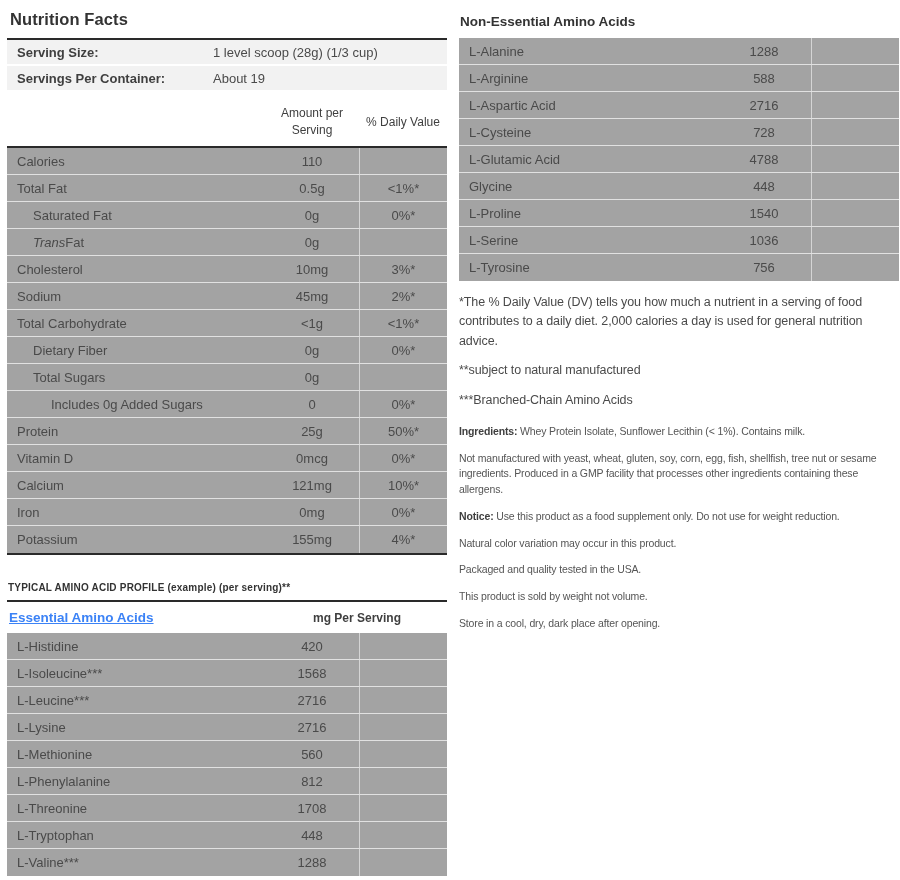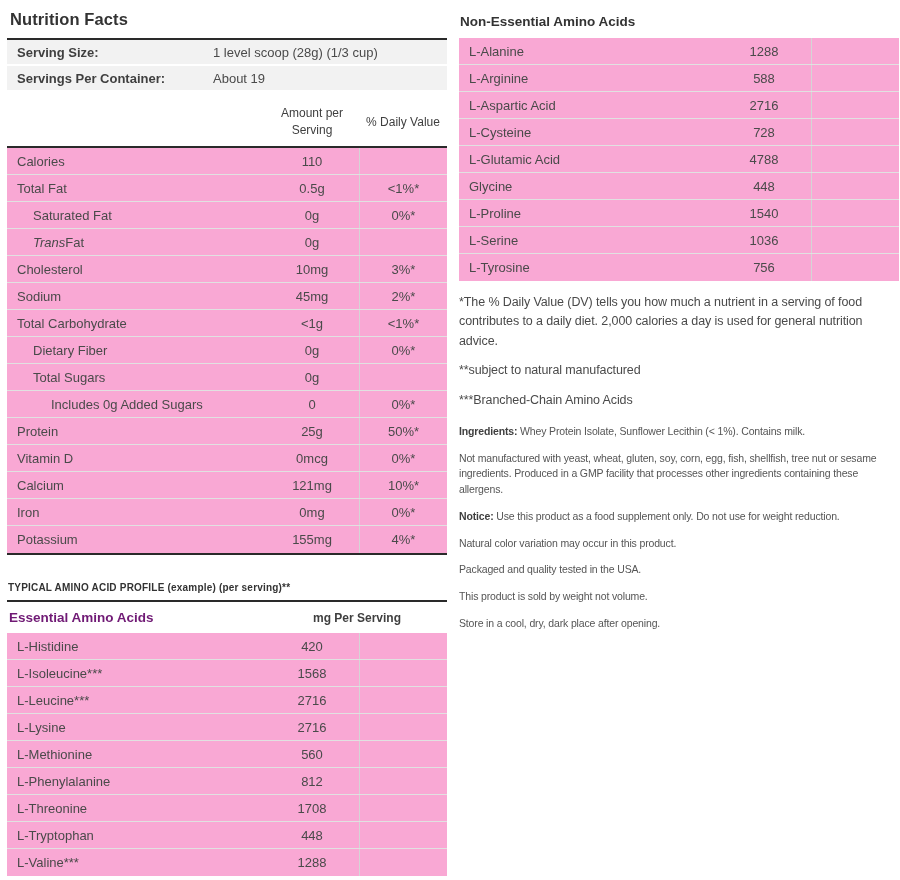--- a/index.html
+++ b/index.html
@@ -22,35 +22,35 @@
   .kv-value { color:#4a4a4a; }
 
   .col-headers { display:grid; grid-template-columns:240px 112px 88px;
                  align-items:center; height:54px; padding-top:6px;
                  font-size:12px; font-weight:normal; color:#3f3f3f; }
   .amount-header { text-align:center; padding-left:18px; }
   .amount-header span { display:inline-block; width:82px; line-height:1.45; }
   .dv-header { text-align:center; }
 
   .t-row { display:grid; grid-template-columns:240px 112px 88px;
-           height:27px; align-items:stretch; background:#f9a8d4;
+           height:27px; align-items:stretch; background:#a3a3a3;
            border-bottom:1px solid #e1e1e1; font-size:13px; }
   .t-row:last-child { border-bottom:none; }
   .cell-label { display:flex; align-items:center; padding-left:10px; }
   .cell-label em { font-style:italic; }
   .cell-label.ind-1 { padding-left:26px; }
   .cell-label.ind-2 { padding-left:44px; }
   .cell-amount { display:flex; align-items:center; justify-content:center; padding-left:18px; }
   .cell-dv { display:flex; align-items:center; justify-content:center; border-left:1px solid #d5d5d5; }
 
   .amino-title { margin:27px 0 7px 1px; font-size:10px; font-weight:bold; color:#333; letter-spacing:.2px; }
 
   .amino-header-row { display:grid; grid-template-columns:240px 200px; align-items:center;
                       height:31px; background:#ffffff; }
-  .amino-header-label { font-size:13.5px; font-weight:bold; color:#701a75; padding-left:2px; }
+  .amino-header-label { font-size:13.5px; font-weight:bold; color:#3b82f6; padding-left:2px;text-decoration:underline; }
   .amino-unit-header { font-size:12px; font-weight:bold; color:#3f3f3f; text-align:center; padding-left:20px; }
 
   
   .r-header { font-size:13.5px; font-weight:bold; color:#333; margin:6px 0 9px 1px; }
 
   .footnotes { margin-top:12px; font-size:12.5px; line-height:1.55; letter-spacing:-0.1px; color:#4a4a4a; }
   .footnotes p { margin-bottom:10px; }
 
   .smallprint { margin-top:14px; font-size:10.5px; line-height:1.5; letter-spacing:-0.15px; color:#555; }
   .smallprint p { margin-bottom:11px; }

